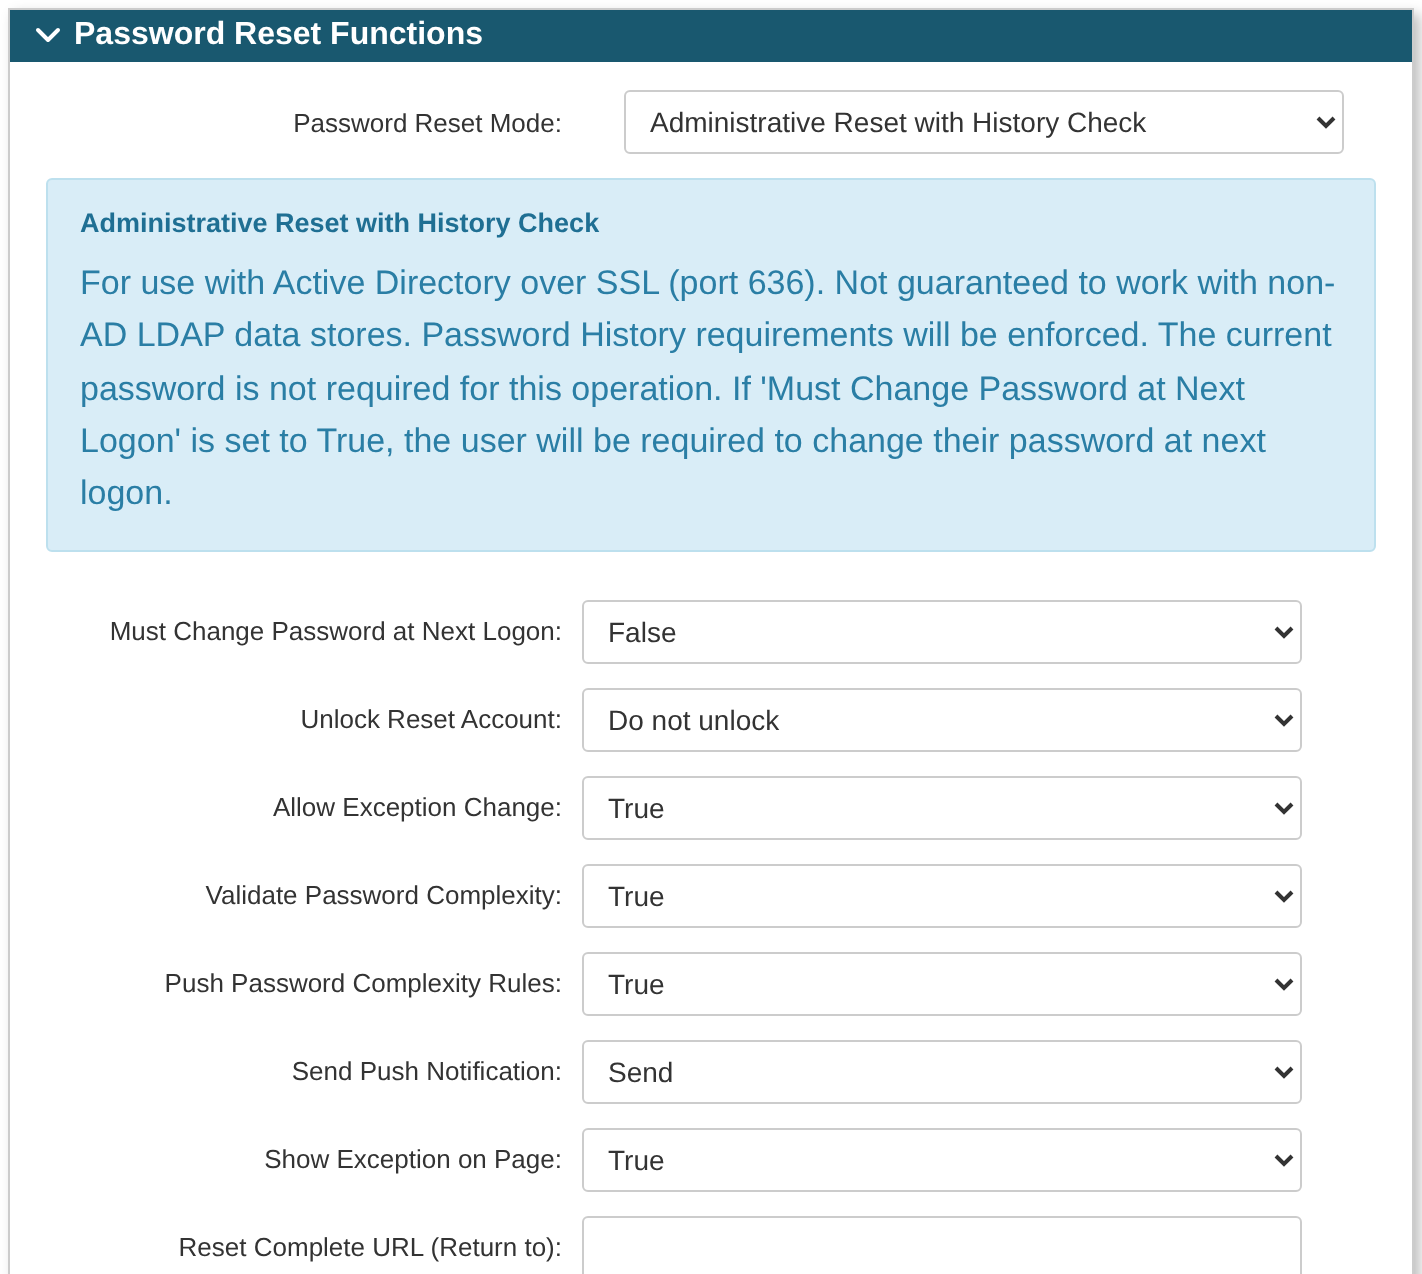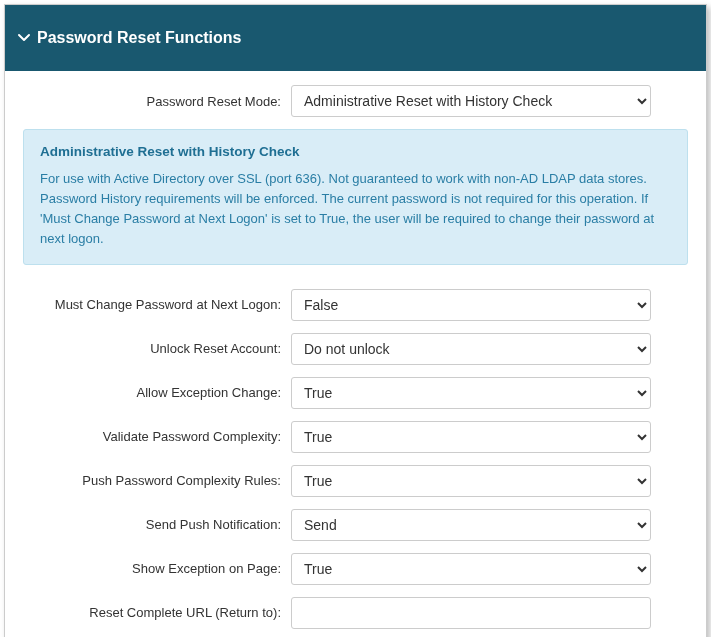--- a/index.html
+++ b/index.html
@@ -9,21 +9,21 @@
       padding: 4px;
     }
     .panel {
       width: 703px;
       border: 1px solid #ccc;
       box-shadow: 3px 3px 6px rgba(0,0,0,0.25);
     }
     .panel-header {
       background: #19586f;
       color: #fff;
-      padding: 24px 12px;
+      padding: 4px 12px;
       font-size: 16px;
       font-weight: bold;
       display: flex;
       align-items: center;
     }
     .panel-header svg { margin-right: 6px; flex-shrink:0; }
     .panel-body {
       padding: 14px 18px 20px 18px;
       background: #fff;
     }
@@ -62,24 +62,24 @@
       margin: 12px 0 24px 0;
     }
     .infobox-title {
       color: #1f6f93;
       font-weight: bold;
       font-size: 13.5px;
       margin-bottom: 10px;
     }
     .infobox-body {
       color: #2a7ea5;
-      font-size: 13px;
+      font-size: 17px;
       line-height: 1.55;
     }
-    #row-mode { margin-bottom: 6px; }
+    #row-mode { margin-bottom: 6px; gap: 21px; }
     .fields .row { margin-bottom: 12px; }
     .fields .row:last-child { margin-bottom: 0; }
   </style>
 </head>
 <body>
 
 <div class="panel">
   <div class="panel-header">
     <svg width="14" height="14" viewBox="0 0 14 14">
       <path d="M2 4 L7 9 L12 4" stroke="#fff" stroke-width="2" fill="none" stroke-linecap="round" stroke-linejoin="round"></path>

